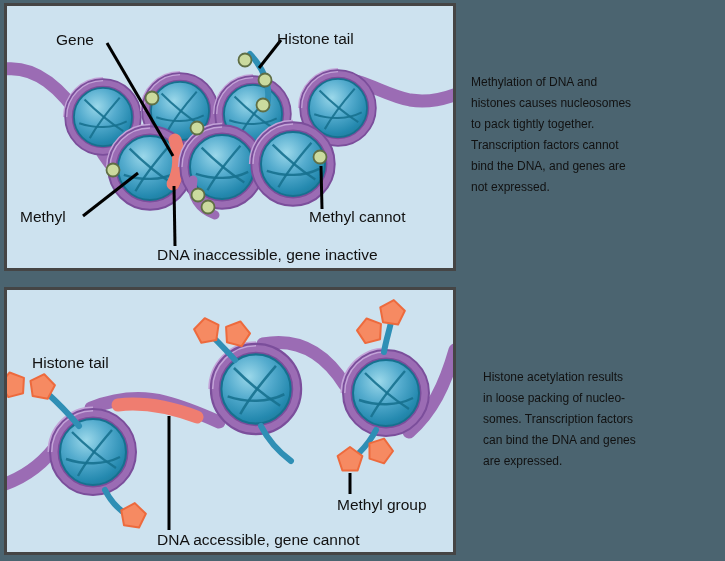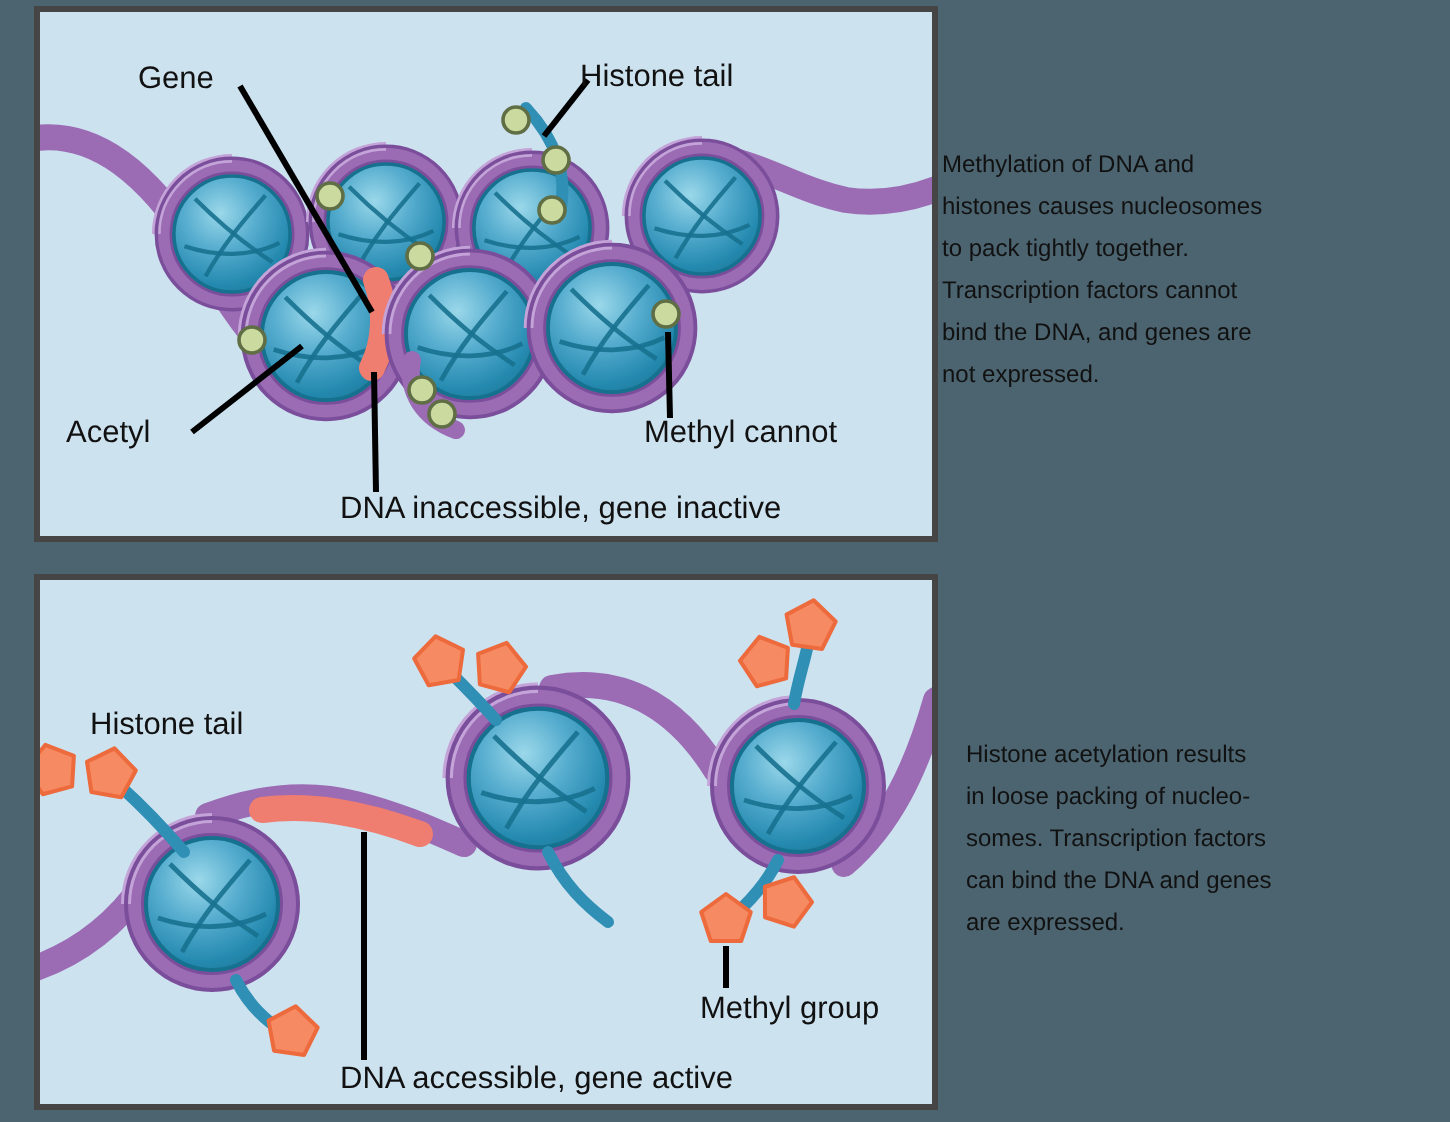--- a/index.html
+++ b/index.html
@@ -2,21 +2,21 @@
 <html><head>
 <meta charset="utf-8">
 <style>
   html,body{margin:0;padding:0;background:#333;}
   .stage{
     position:relative;width:725px;height:561px;overflow:hidden;
     background:var(--outer-bg,#4B6470);
     font-family:"Liberation Sans", sans-serif;
   }
   .panel{
-    position:absolute;left:17px;width:446px;height:262px;
+    position:absolute;left:4px;width:446px;height:262px;
     border:3px solid var(--panel-border,#454545);
     background:var(--panel-bg,#CDE2EF);
     overflow:hidden;
   }
   #panel-top{top:3px;}
   #panel-bottom{top:287px;}
   .panel svg{position:absolute;left:0;top:0;}
   .lbl{
     position:absolute;
     font-size:15.5px;line-height:17px;
@@ -98,21 +98,21 @@
 
       <line class="leader" x1="100" y1="37" x2="166" y2="150"></line>
       <line class="leader" x1="274" y1="34" x2="252" y2="62"></line>
       <line class="leader" x1="76" y1="210" x2="131" y2="167"></line>
       <line class="leader" x1="315" y1="203" x2="314" y2="160"></line>
       <line class="leader" x1="168" y1="240" x2="167" y2="180"></line>
     </svg>
 
     <span class="lbl" style="left:49px;top:25px">Gene</span>
     <span class="lbl" style="left:270px;top:24px">Histone tail</span>
-    <span class="lbl" style="left:13px;top:202px">Acetyl</span>
+    <span class="lbl" style="left:13px;top:202px">Methyl</span>
     <span class="lbl" style="left:302px;top:202px">Methyl cannot</span>
     <span class="lbl" style="left:150px;top:240px">DNA inaccessible, gene inactive</span>
   </div>
 
   <div class="panel" id="panel-bottom">
     <svg width="446" height="262" viewBox="0 0 446 262">
 
       <path class="strand" stroke-width="13" d="M -8 196 C 18 188, 38 172, 52 152"></path>
       <path class="strand" stroke-width="13" d="M 84 118 C 110 108, 135 106, 158 112 C 178 117, 194 124, 212 132"></path>
 
@@ -140,21 +140,21 @@
       <use href="#pent" transform="translate(385,23) rotate(8)"></use>
       <use href="#pent" transform="translate(343,170)"></use>
       <use href="#pent" transform="translate(373,161) rotate(18)"></use>
 
       <line class="leader" x1="343" y1="183" x2="343" y2="204"></line>
       <line class="leader" x1="162" y1="126" x2="162" y2="240"></line>
     </svg>
 
     <span class="lbl" style="left:25px;top:64px">Histone tail</span>
     <span class="lbl" style="left:330px;top:206px">Methyl group</span>
-    <span class="lbl" style="left:150px;top:241px">DNA accessible, gene active</span>
+    <span class="lbl" style="left:150px;top:241px">DNA accessible, gene cannot</span>
   </div>
 
   <div class="caption" id="caption-top">Methylation of DNA and
 histones causes nucleosomes
 to pack tightly together.
 Transcription factors cannot
 bind the DNA, and genes are
 not expressed.</div>
   <div class="caption" id="caption-bottom">Histone acetylation results
 in loose packing of nucleo-

